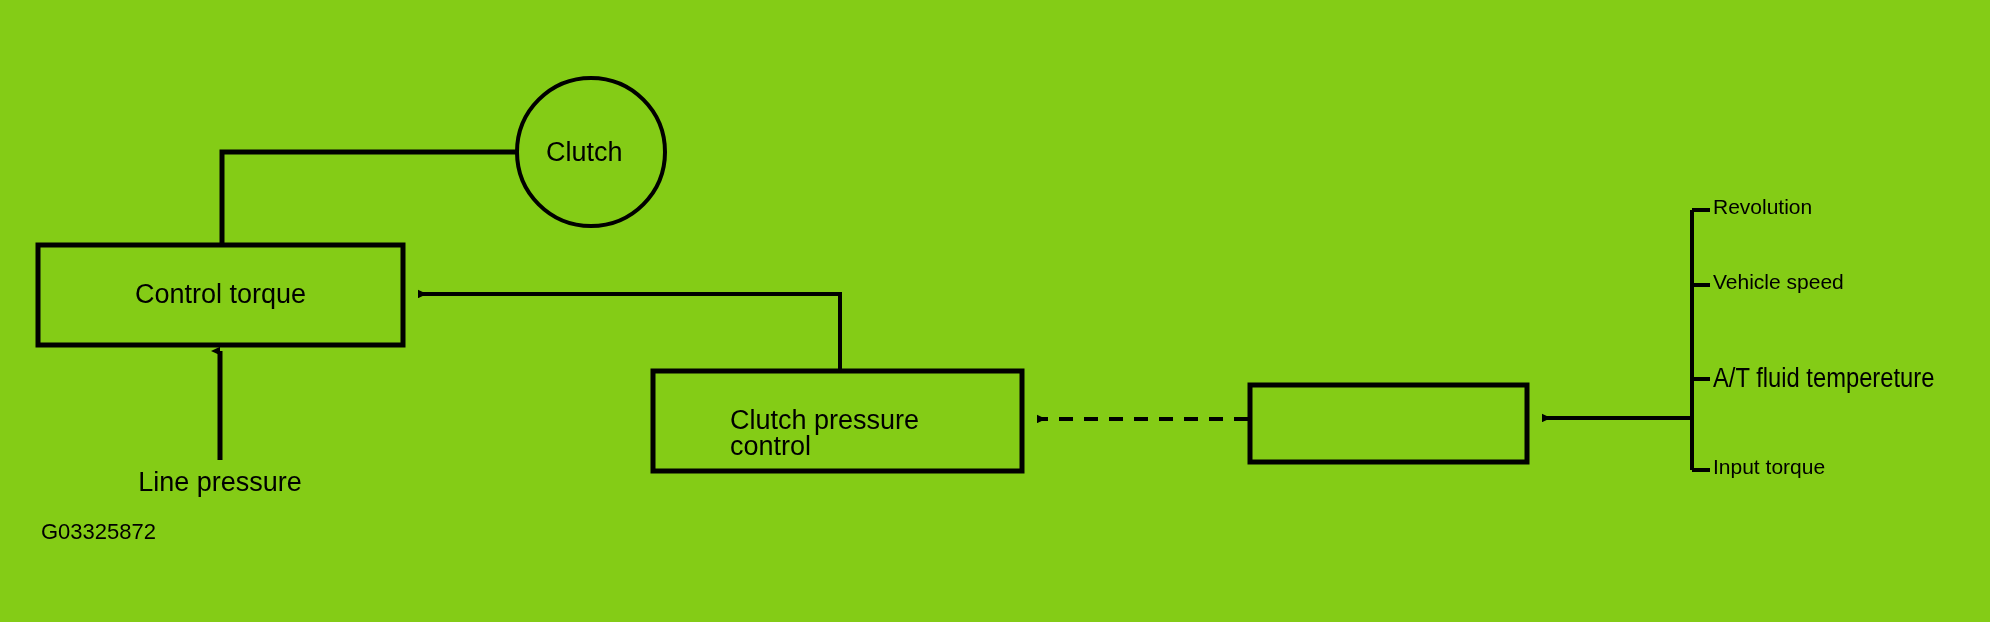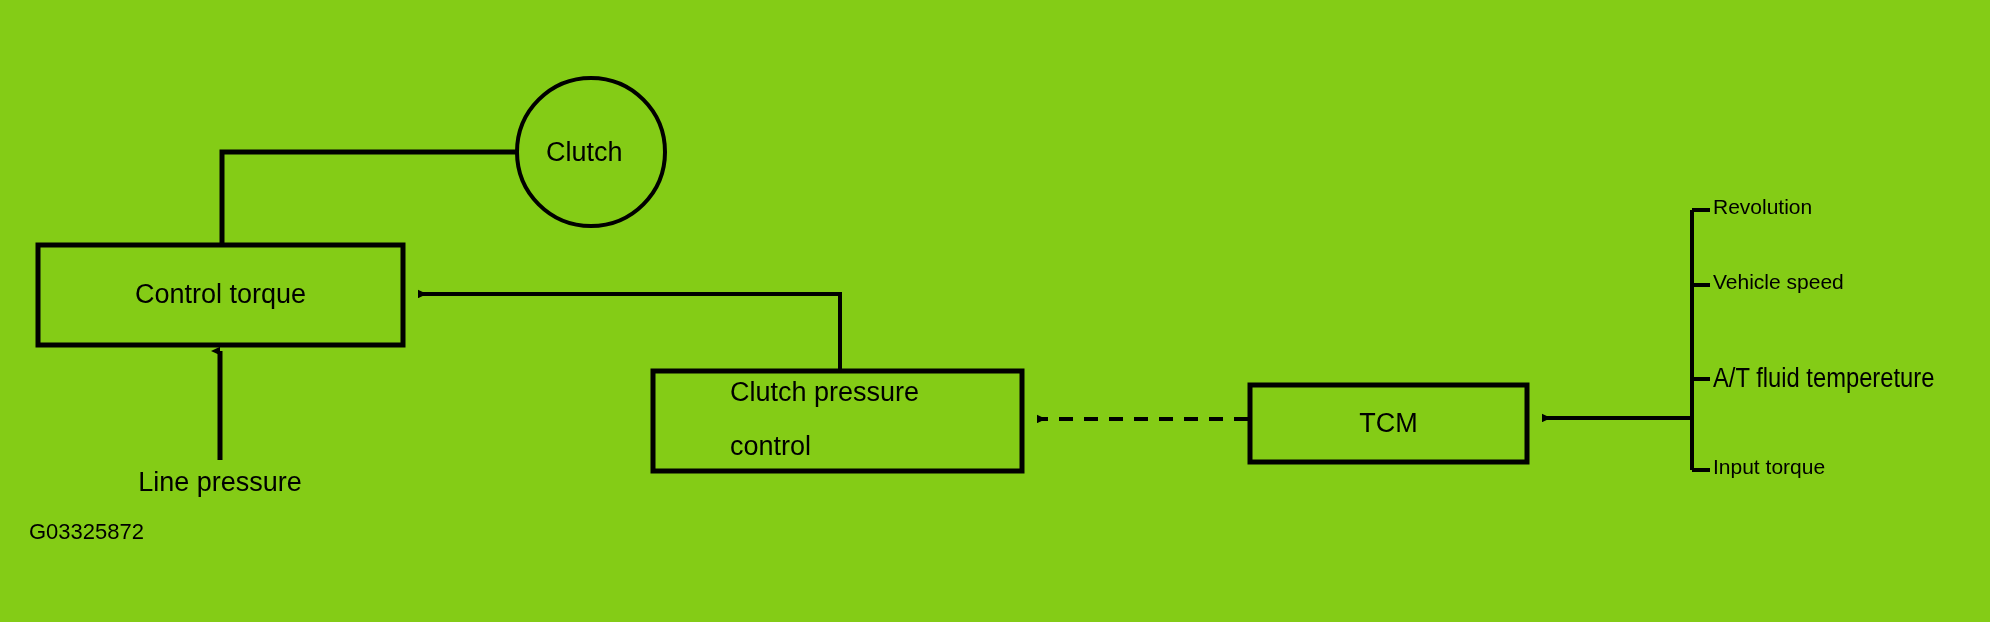--- a/index.html
+++ b/index.html
@@ -85,27 +85,26 @@
     <line x1="1692" y1="379" x2="1710" y2="379" stroke="#000000" stroke-width="4"></line>
     <line x1="1692" y1="470" x2="1710" y2="470" stroke="#000000" stroke-width="4"></line>
 
     <line x1="220" y1="460" x2="220" y2="351" stroke="#000000" stroke-width="5" marker-end="url(#arrow-up)"></line>
   </svg>
 
   <div class="lbl lbl-box" style="left:0; top:139px; width:1182px; text-align:left; padding-left:546px; box-sizing:border-box;">Clutch</div>
 
   <div class="lbl lbl-box" style="left:38px; top:281px; width:365px; text-align:center;">Control torque</div>
 
-  <div class="lbl lbl-box two-line" style="left:730px; top:372px;">Clutch pressure</div>
+  <div class="lbl lbl-box two-line" style="left:730px; top:400px;">Clutch pressure</div>
   <div class="lbl lbl-box two-line" style="left:730px; top:426px;">control</div>
 
-  <div class="lbl lbl-box" style="left:1250px; top:410px; width:277px; text-align:center;">TCM</div>
 
   <div class="lbl lbl-box" style="left:0; top:469px; width:440px; text-align:center;">Line pressure</div>
 
   <div class="lbl lbl-signal" style="left:1713px; top:196px;">Revolution</div>
   <div class="lbl lbl-signal" style="left:1713px; top:271px;">Vehicle speed</div>
   <div class="lbl lbl-signal-condensed" style="left:1713px; top:365px;">A/T fluid tempereture</div>
   <div class="lbl lbl-signal" style="left:1713px; top:456px;text-align:center;">Input torque</div>
 
-  <div class="lbl lbl-code" style="left:29px; top:521px;">G03325872</div>
+  <div class="lbl lbl-code" style="left:41px; top:521px;">G03325872</div>
 
 </div>
 
 </body></html>

